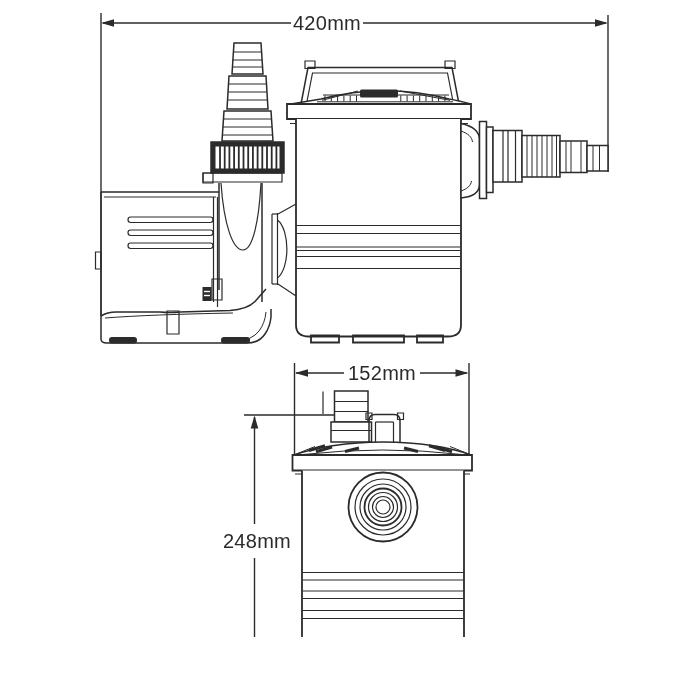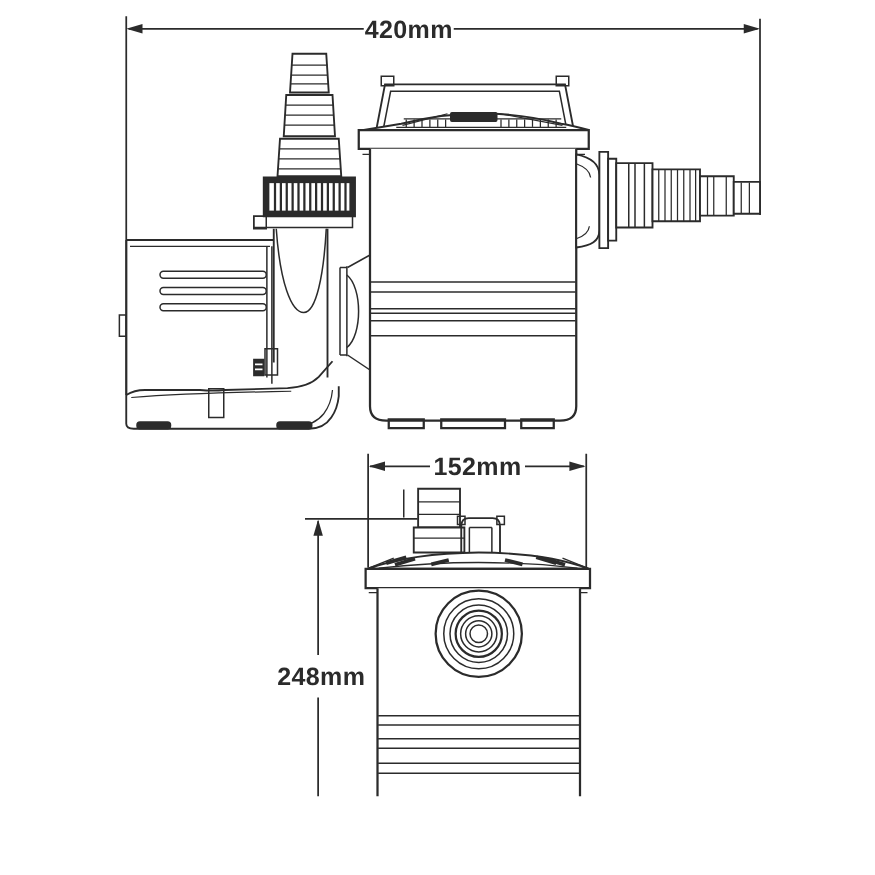--- a/index.html
+++ b/index.html
@@ -1,19 +1,18 @@
 <!DOCTYPE html>
 <html style="--line: #2b2b2b; --bg: #ffffff;"><head>
 <meta charset="utf-8">
 <style>
   html,body{margin:0;padding:0;background:#fff;}
   .stage{
     width:700px;height:637px;position:relative;background:var(--bg,#fff);
     font-family:"Liberation Sans", sans-serif;
-    font-weight:bold;
   }
   svg{display:block}
   svg *{vector-effect:non-scaling-stroke;}
   .ln{stroke:var(--line,#2b2b2b);fill:none;stroke-width:1.2px;}
   .ln15{stroke:var(--line,#2b2b2b);fill:none;stroke-width:1.5px;}
   .ln17{stroke:var(--line,#2b2b2b);fill:none;stroke-width:1.8px;}
   .thin{stroke:var(--line,#2b2b2b);fill:none;stroke-width:1px;}
   .wh{fill:#ffffff;stroke:var(--line,#2b2b2b);stroke-width:1.5px;}
   .wh17{fill:#ffffff;stroke:var(--line,#2b2b2b);stroke-width:1.8px;}
   .fl{fill:var(--line,#2b2b2b);stroke:none;}

